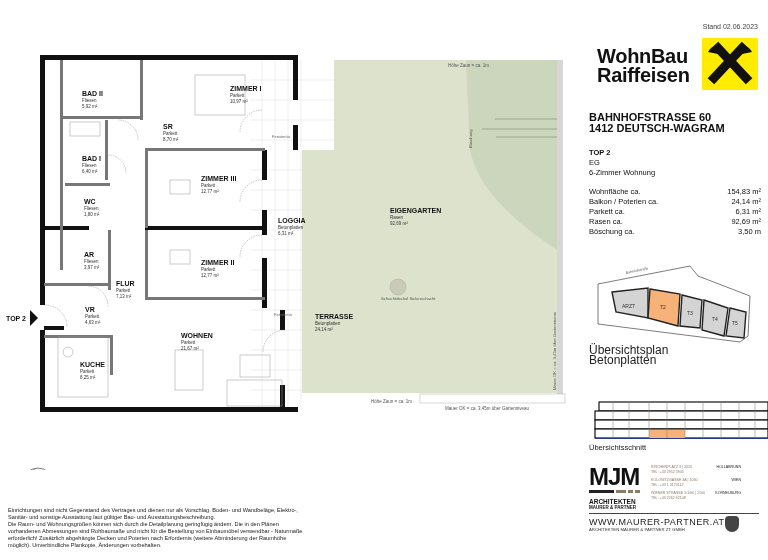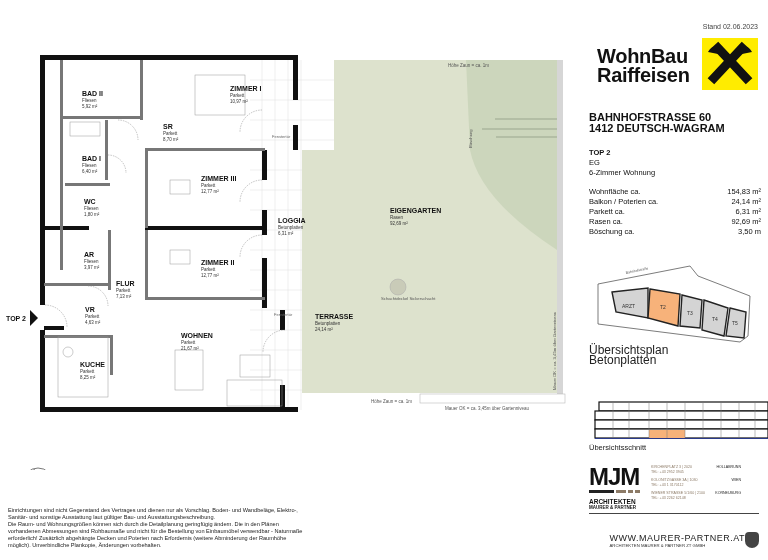--- a/index.html
+++ b/index.html
@@ -315,20 +315,20 @@
           <span style="color:#222">WIEN</span>
         </div>
       <div style="margin-bottom:3px;">TEL: +43 1 3170112</div>
       <div style="display:flex;justify-content:space-between;">
           <span>WIENER STRASSE 5/1/60 | 2100</span>
           <span style="color:#222">KORNEUBURG</span>
         </div>
       <div>TEL: +43 2262 62148</div>
     </div>
   </div>
-  <div style="border-top:1px solid #444;margin-top:3px;padding-top:18px;display:flex;justify-content:flex-end;align-items:center;">
+  <div style="border-top:1px solid #444;margin-top:3px;padding-top:2px;display:flex;justify-content:flex-start;align-items:center;">
     <div>
       <div style="font-size:9px;letter-spacing:0.5px;color:#222;">WWW.MAURER-PARTNER.AT</div>
       <div style="font-size:4.3px;color:#333;">ARCHITEKTEN MAURER &amp; PARTNER ZT GMBH</div>
     </div>
     <div style="width:14px;height:16px;background:#444;border-radius:4px 4px 7px 7px;"></div>
   </div>
 </div>
 
 </body></html>

